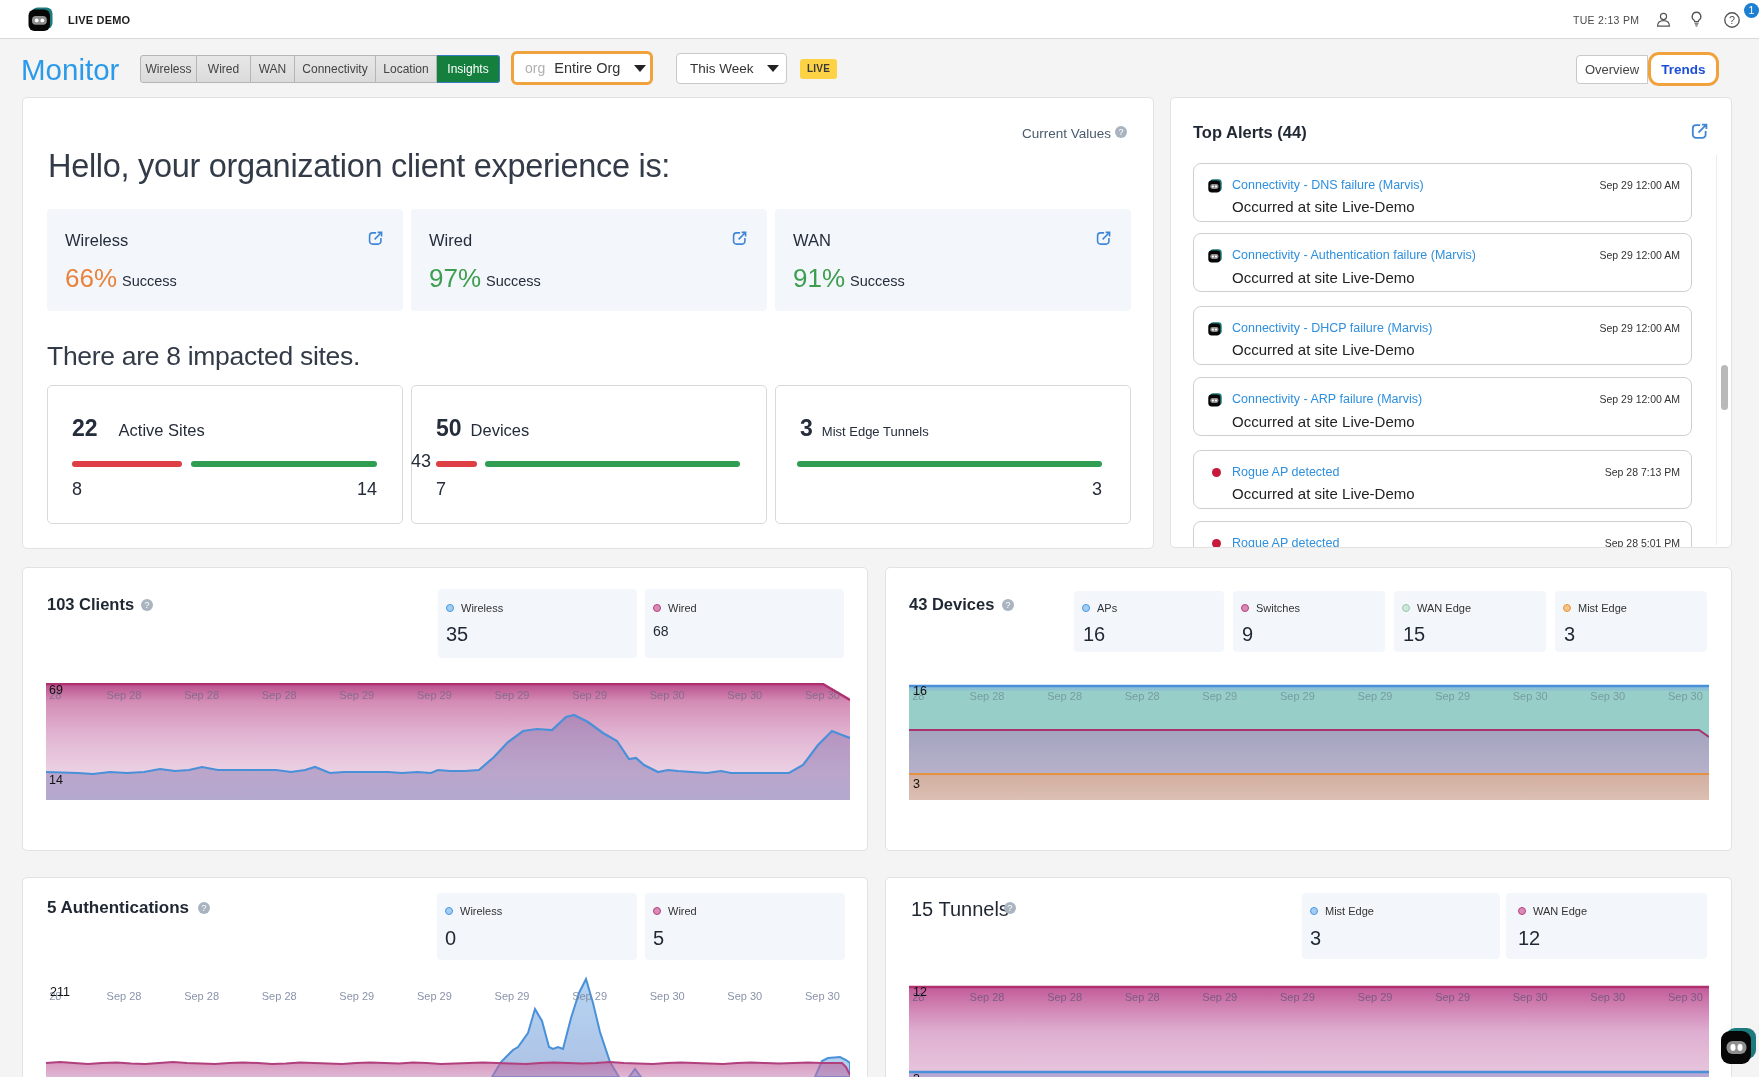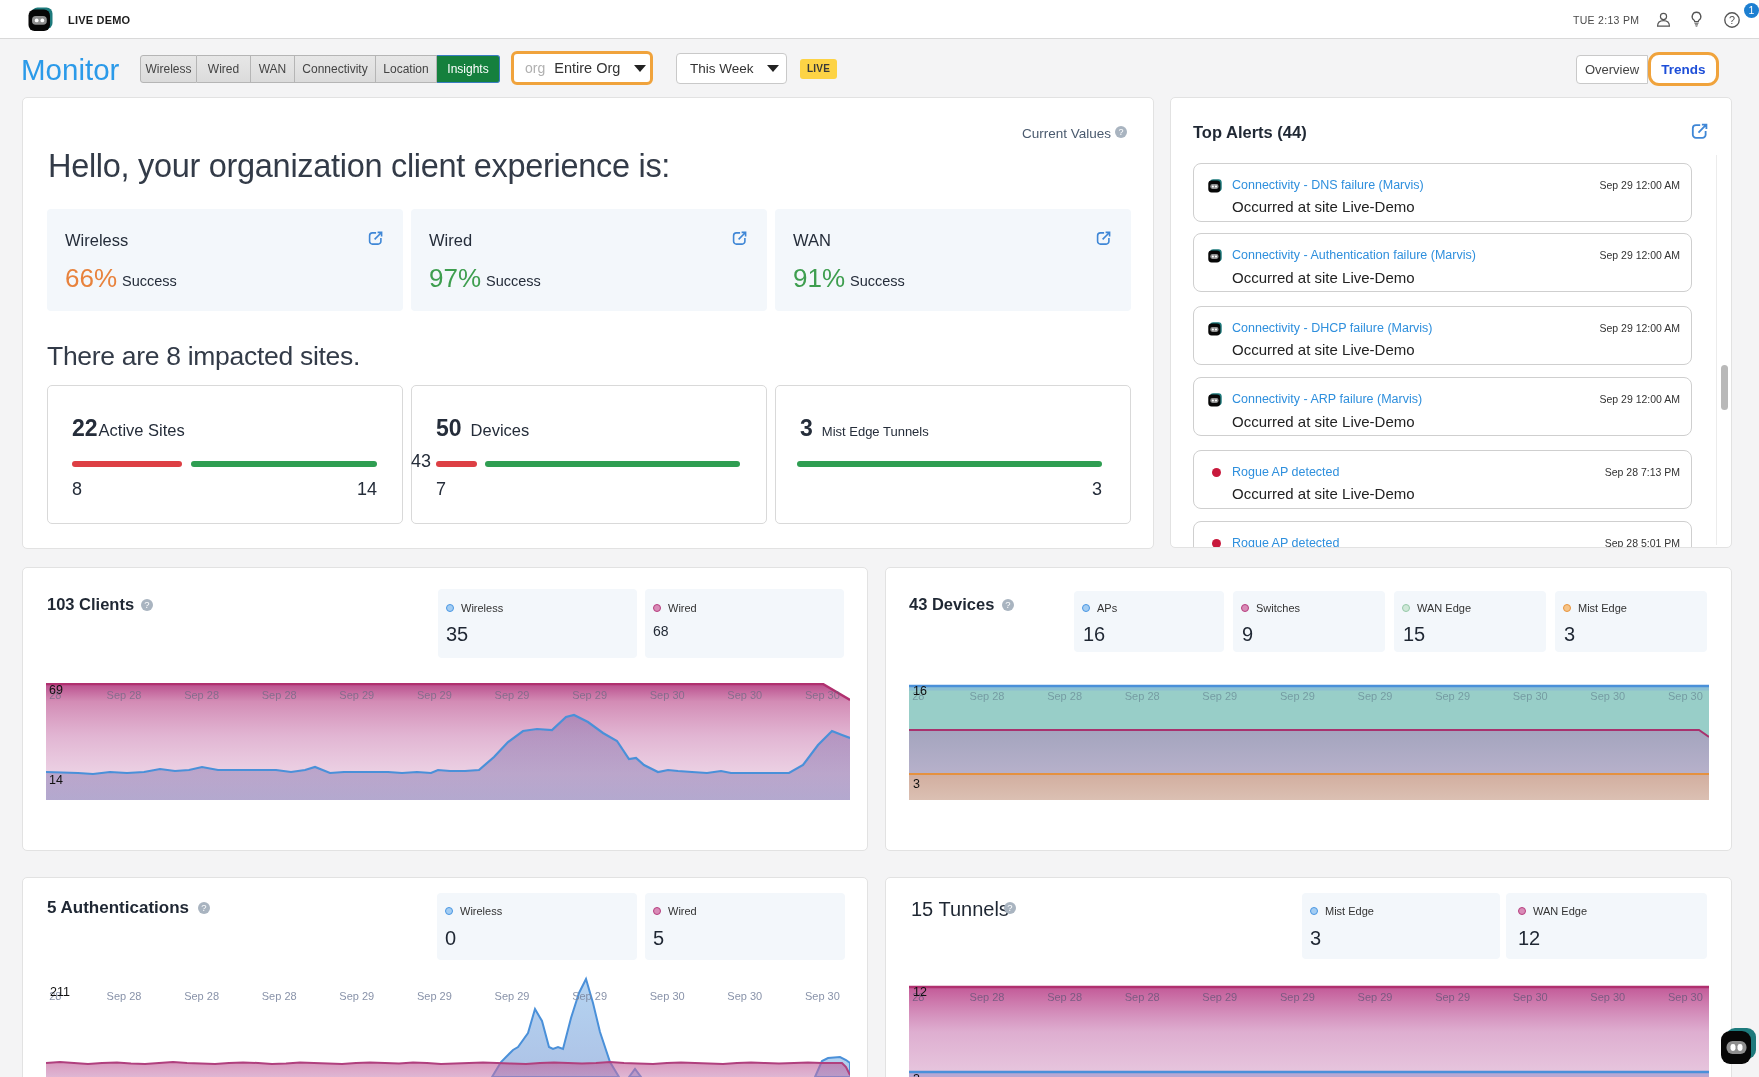--- a/index.html
+++ b/index.html
@@ -95,21 +95,21 @@
 <svg class="abs elink" style="left:1096px;top:231px" width="15" height="15" viewBox="0 0 15 15">
     <path d="M8.1 1.9 H4.4 A2.8 2.8 0 0 0 1.6 4.7 v5.6 A2.8 2.8 0 0 0 4.4 13.1 h5.7 a2.8 2.8 0 0 0 2.8-2.8 V7 M6.6 8.4 L13.2 1.7 M9.6 1.4 h4 v4"></path>
   </svg>
 <div class="abs" style="left:65px;top:263px;font-size:26px;color:#e8823c">66%<span style="display:inline-block;font-size:14.5px;color:#252d3a;margin-left:5px;transform:translateY(-1px)">Success</span></div>
 <div class="abs" style="left:429px;top:263px;font-size:26px;color:#3e9e4f">97%<span style="display:inline-block;font-size:14.5px;color:#252d3a;margin-left:5px;transform:translateY(-1px)">Success</span></div>
 <div class="abs" style="left:793px;top:263px;font-size:26px;color:#3e9e4f">91%<span style="display:inline-block;font-size:14.5px;color:#252d3a;margin-left:5px;transform:translateY(-1px)">Success</span></div>
 <div class="abs" style="left:47px;top:341px;font-size:26.5px;letter-spacing:-.3px;color:#333b48">There are 8 impacted sites.</div>
 <div class="card" style="left:47px;top:385px;width:356px;height:139px;border-color:#d9d9d9"></div>
 <div class="card" style="left:411px;top:385px;width:356px;height:139px;border-color:#d9d9d9"></div>
 <div class="card" style="left:775px;top:385px;width:356px;height:139px;border-color:#d9d9d9"></div>
-<div class="abs" style="left:72px;top:415px;font-size:23px;font-weight:bold;color:#252d3a">22<span style="font-size:16.5px;font-weight:normal;margin-left:1px">Active Sites</span></div>
+<div class="abs" style="left:72px;top:415px;font-size:23px;font-weight:bold;color:#252d3a">22<span style="font-size:16.5px;font-weight:normal;margin-left:21px">Active Sites</span></div>
 <div class="abs" style="left:436px;top:415px;font-size:23px;font-weight:bold;color:#252d3a">50<span style="font-size:16.5px;font-weight:normal;margin-left:9px">Devices</span></div>
 <div class="abs" style="left:800px;top:415px;font-size:23px;font-weight:bold;color:#252d3a">3<span style="font-size:13px;font-weight:normal;margin-left:9px">Mist Edge Tunnels</span></div>
 <div class="abs" style="left:72px;top:461px;width:110px;height:6px;border-radius:3px;background:#dd3f44"></div>
 <div class="abs" style="left:191px;top:461px;width:186px;height:6px;border-radius:3px;background:#2f9e52"></div>
 <div class="abs" style="left:436px;top:461px;width:41px;height:6px;border-radius:3px;background:#dd3f44"></div>
 <div class="abs" style="left:485px;top:461px;width:255px;height:6px;border-radius:3px;background:#2f9e52"></div>
 <div class="abs" style="left:797px;top:461px;width:305px;height:6px;border-radius:3px;background:#2f9e52"></div>
 <div class="abs" style="left:72px;top:479px;font-size:18px;color:#252d3a">8</div>
 <div class="abs" style="left:47px;top:479px;width:330px;text-align:right;font-size:18px;color:#252d3a">14</div>
 <div class="abs" style="left:436px;top:479px;font-size:18px;color:#252d3a">7</div>

